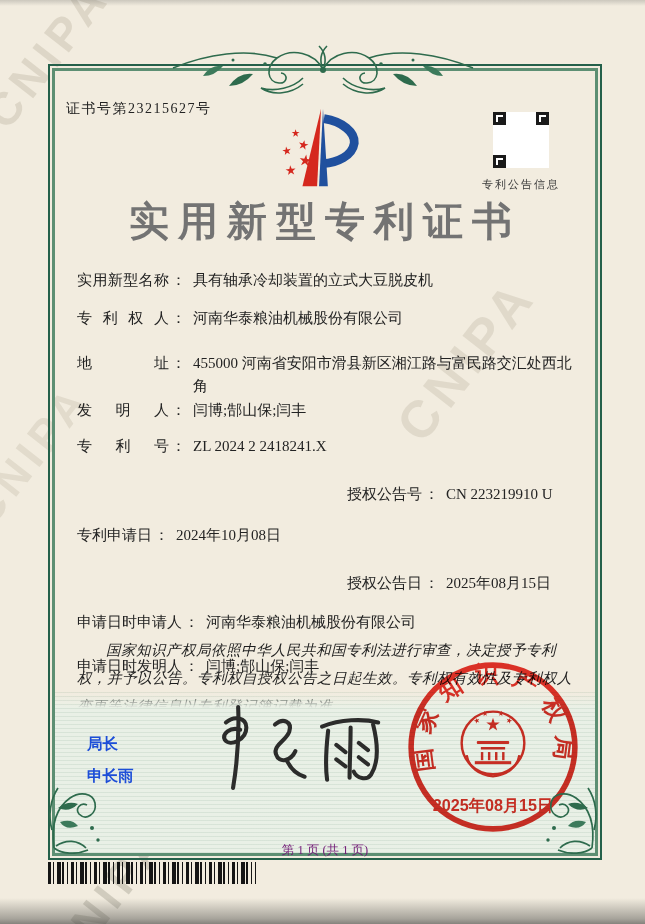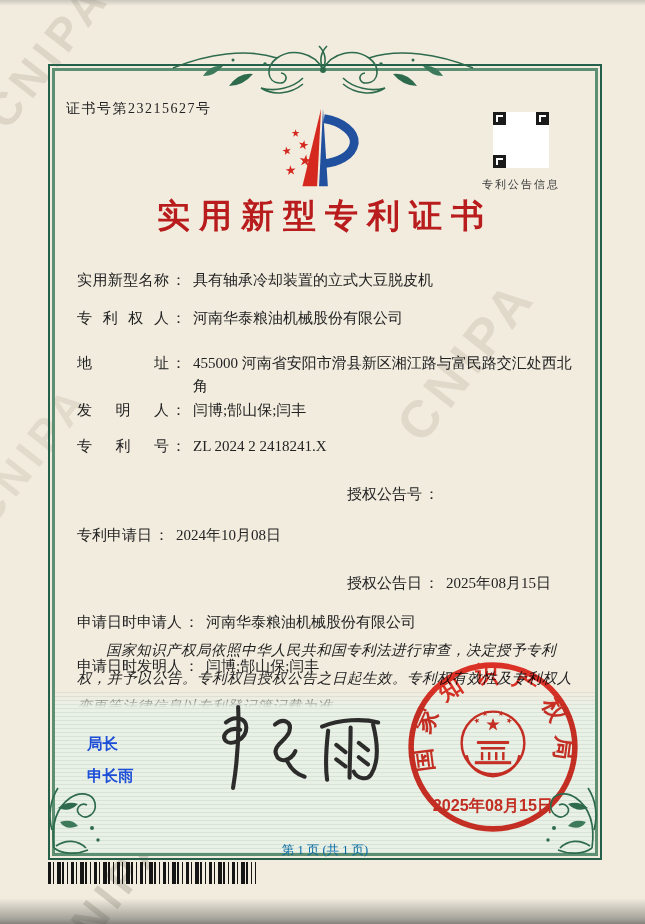--- a/index.html
+++ b/index.html
@@ -34,21 +34,21 @@
      background-image:
        repeating-linear-gradient(90deg,#1a1a1a 0 2px,transparent 2px 5px,#1a1a1a 5px 6px,transparent 6px 9px),
        repeating-linear-gradient(0deg,#1a1a1a 0 2px,transparent 2px 5px,#1a1a1a 5px 6px,transparent 6px 9px);
      background-blend-mode:lighten;}
   .finder{position:absolute;width:13px;height:13px;border:3px solid #1a1a1a;background:#fff;box-sizing:border-box;}
   .finder::after{content:"";position:absolute;left:2px;top:2px;width:5px;height:5px;background:#1a1a1a;}
   .f-tl{left:0;top:0;} .f-tr{right:0;top:0;} .f-bl{left:0;bottom:0;}
   .qr-caption{margin-top:9px;font-size:11px;letter-spacing:2px;color:#3a3a3a;}
 
   .title{position:absolute;left:0;top:128px;width:100%;text-align:center;
-     font-size:33px;font-weight:700;letter-spacing:9px;color:#b91c1c;}
+     font-size:40px;font-weight:700;letter-spacing:9px;color:#737373;}
 
   .fields{position:absolute;left:27px;right:26px;top:202px;font-size:15px;line-height:24px;}
   .row{display:flex;align-items:flex-start;}
   .lbl{flex:none;display:inline-block;width:92px;text-align:justify;text-align-last:justify;}
   .lbl.compact{width:auto;text-align:left;text-align-last:auto;}
   .colon{flex:none;margin:0 7px 0 2px;}
   .val{flex:1;}
   .r1{margin-bottom:14px;} .r2{margin-bottom:22px;} .r3{margin-bottom:0;line-height:23px;}
   .r4{margin-bottom:12px;} .r5{margin-bottom:17px;} .r6{margin-bottom:15px;} .r7{margin-bottom:20px;}
   .cols{display:flex;}
@@ -61,21 +61,21 @@
      background:linear-gradient(180deg,rgba(233,240,230,0) 0,#e9f0e6 16px,#e9f0e6 100%);}
   .green-zone::before{content:"";position:absolute;inset:0;
      background:repeating-linear-gradient(0deg,rgba(110,150,125,.14) 0 1px,transparent 1px 4px);}
 
   .director{position:absolute;left:37px;top:662px;font-size:15.5px;font-weight:600;line-height:32px;color:#1d4ed8;}
   .signature{position:absolute;left:147px;top:634px;width:205px;height:92px;}
 
   .seal{position:absolute;left:352px;top:590px;width:182px;height:182px;z-index:6;
      mix-blend-mode:multiply;opacity:.95;}
 
-  .footer{position:absolute;left:0;right:0;top:776px;text-align:center;font-size:12.5px;color:#0369a1;}
+  .footer{position:absolute;left:0;right:0;top:776px;text-align:center;font-size:12.5px;color:#701a75;}
 
   .ornament-top{position:absolute;left:168px;top:38px;width:310px;height:56px;z-index:4;}
   .corner{position:absolute;width:74px;height:78px;z-index:4;}
   .corner-left{left:46px;top:776px;}
   .corner-right{left:526px;top:776px;transform:scaleX(-1);}
 
   .barcode{position:absolute;left:48px;top:862px;width:208px;height:22px;z-index:3;
     background:repeating-linear-gradient(90deg,
       #151515 0 3px,transparent 3px 5px,#151515 5px 6px,transparent 6px 9px,
       #151515 9px 13px,transparent 13px 14px,#151515 14px 16px,transparent 16px 19px,
@@ -146,20 +146,21 @@
         </div>
         <div class="row cols r5">
           <div class="col-left">
             <span class="lbl">专利号</span>
             <span class="colon">：</span>
             <span class="val">ZL 2024 2 2418241.X</span>
           </div>
           <div class="col-right">
             <span class="lbl compact">授权公告号</span>
             <span class="colon">：</span>
+            <span class="val">CN 223219910 U</span>
           </div>
         </div>
         <div class="row cols r6">
           <div class="col-left">
             <span class="lbl compact">专利申请日</span>
             <span class="colon">：</span>
             <span class="val">2024年10月08日</span>
           </div>
           <div class="col-right">
             <span class="lbl compact">授权公告日</span>

